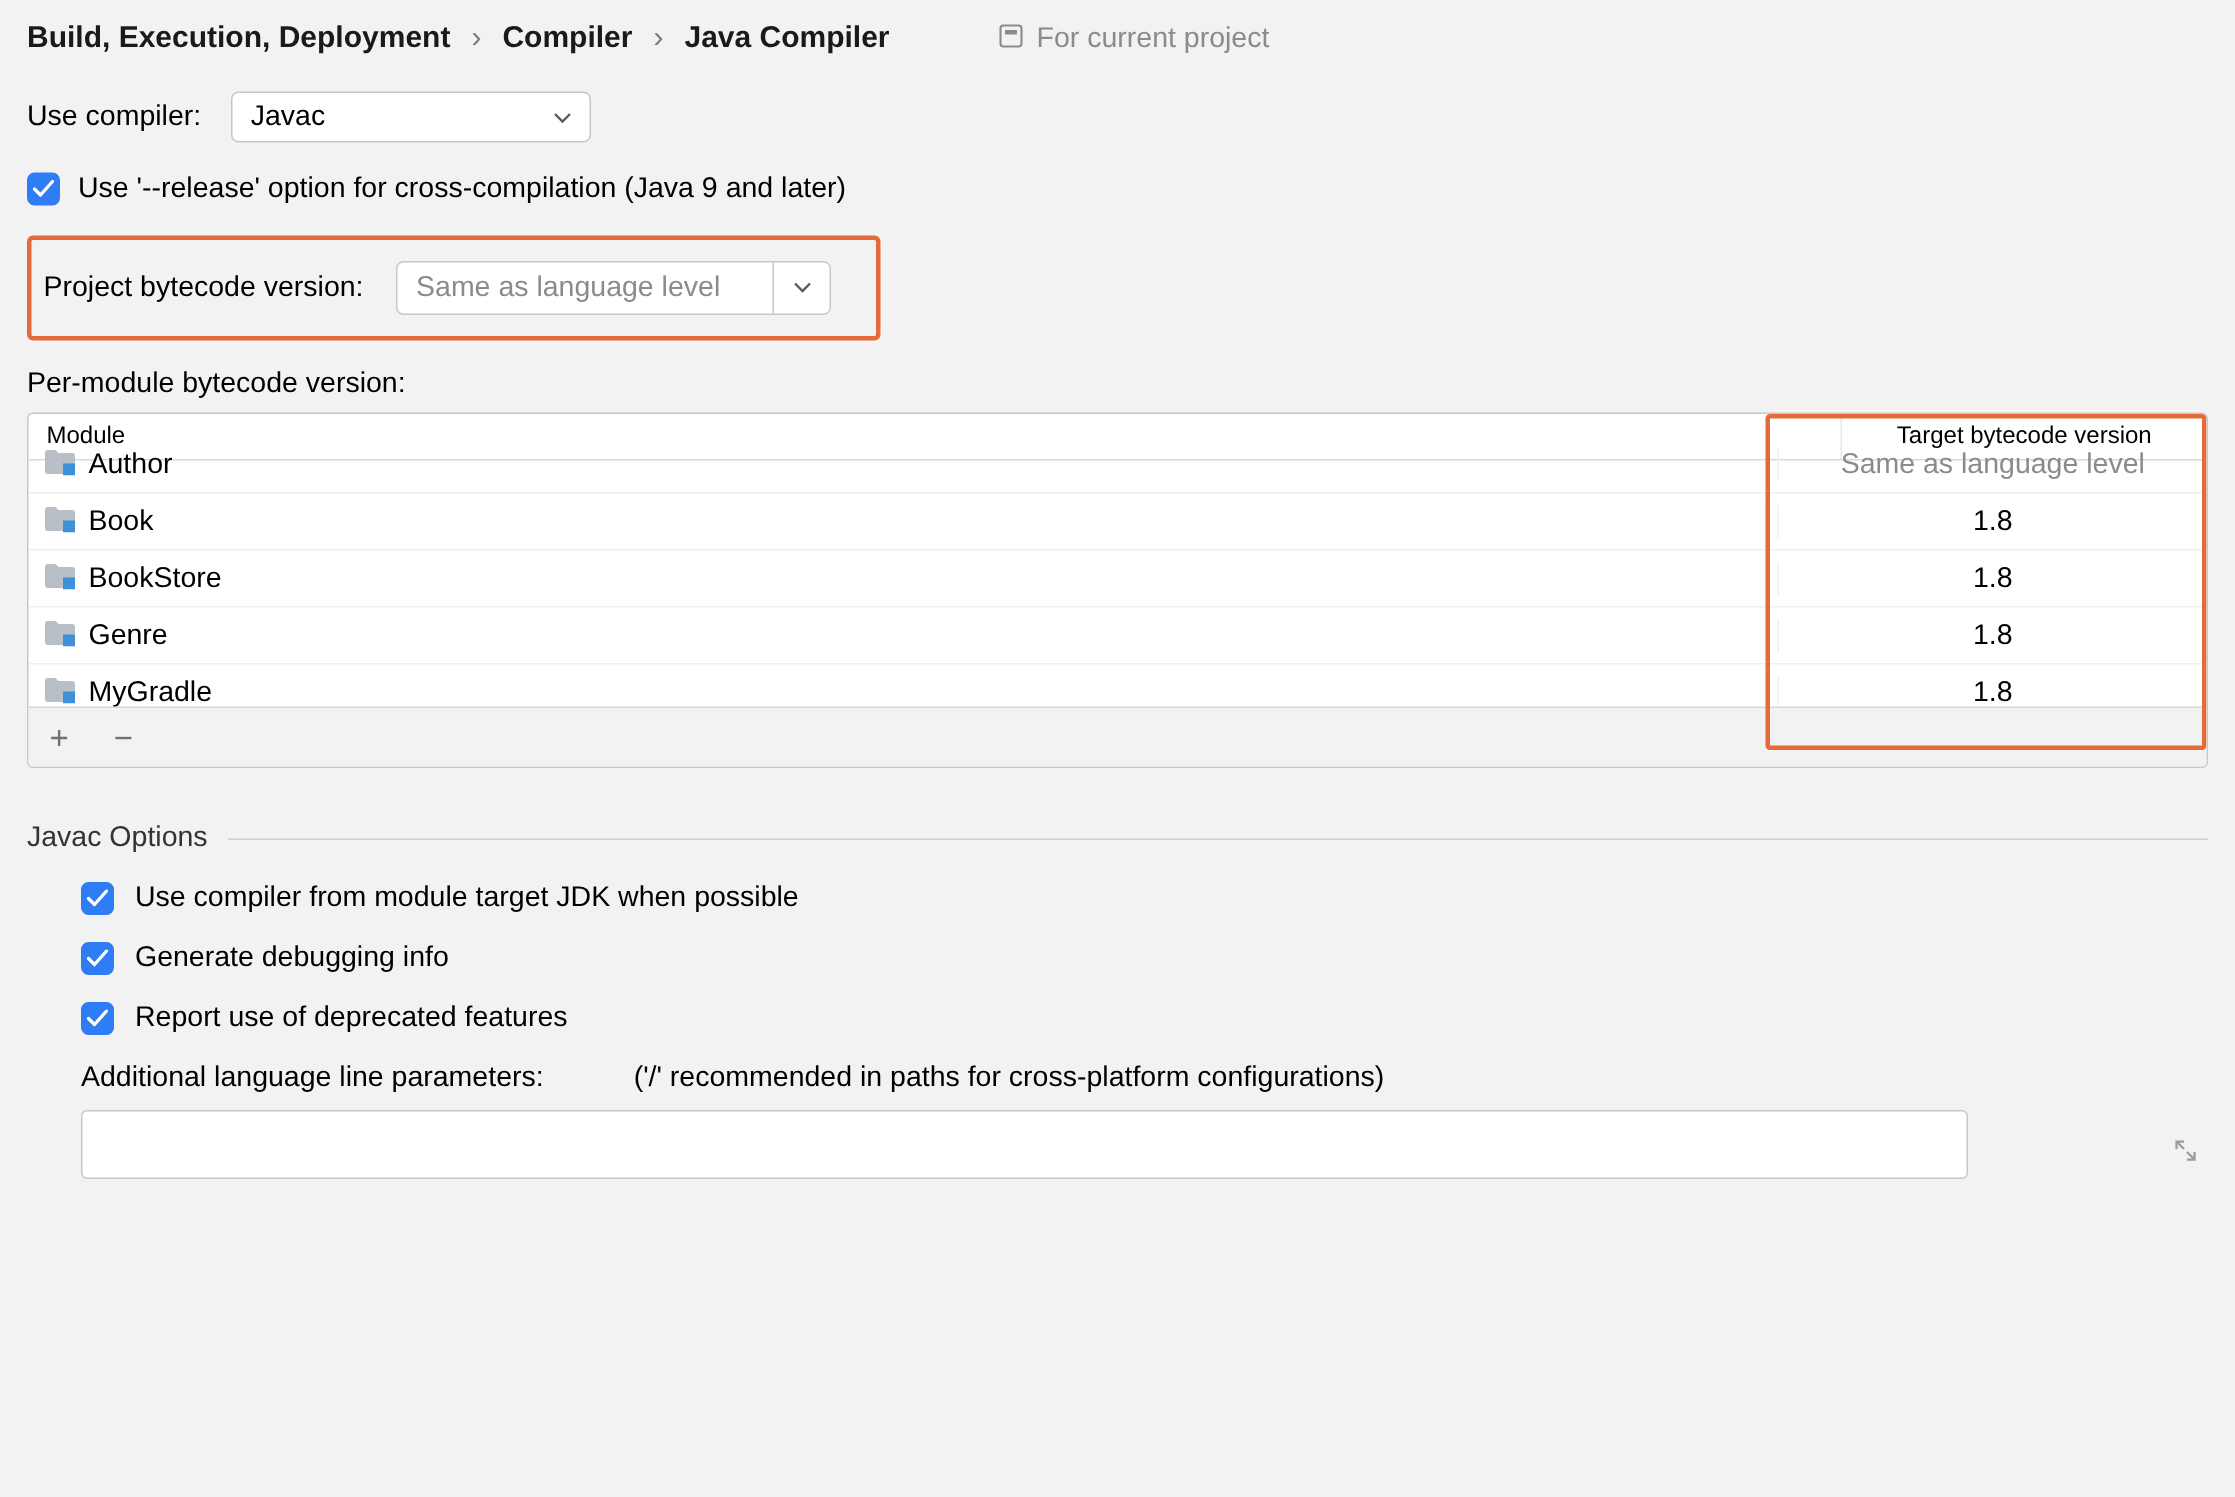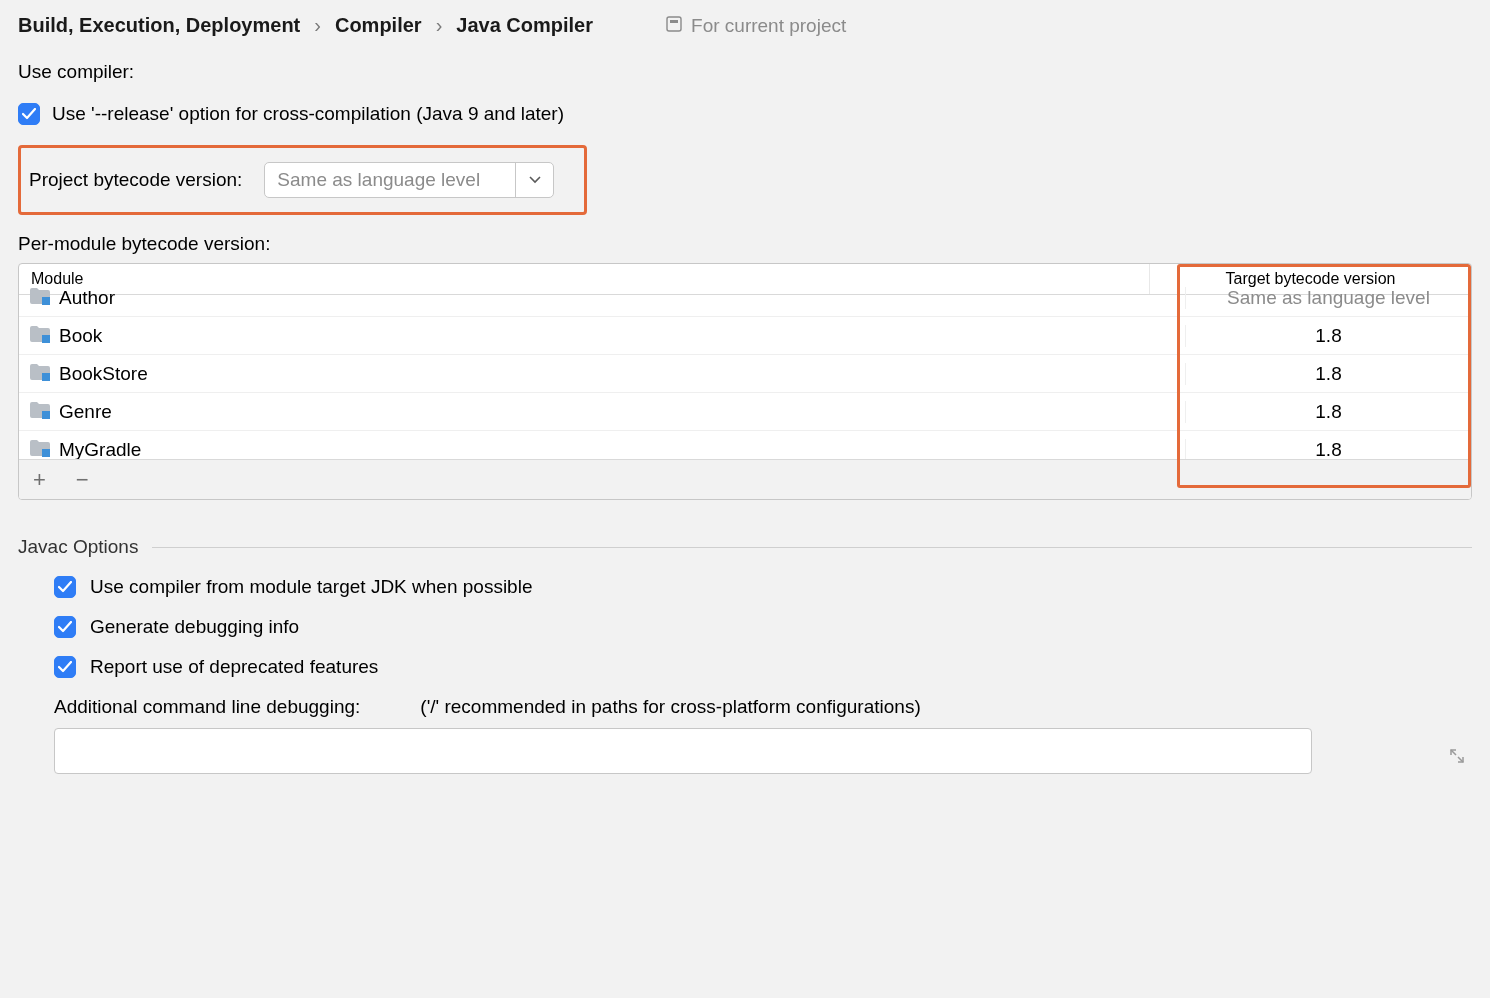--- a/index.html
+++ b/index.html
@@ -122,21 +122,21 @@
   .table-head {
     display:flex;
     border-bottom:1px solid #d9d9d9;
   }
   .table-head .th {
     padding:6px 12px;
     font-size:16px;
   }
   .col-module { flex:1; }
   .col-target {
-    width:322px;
+    width:244px;
     text-align:center;
     border-left:1px solid #e8e8e8;
   }
   .table-body-clip {
     height:180px;
     overflow:hidden;
     position:relative;
     margin-top:-16px;
   }
   .table-body {
@@ -252,20 +252,28 @@
           <rect x="5" y="5" width="8" height="3" fill="#8b8b8b"></rect>
         </svg>
     </span>
     <span>For current project</span>
   </div>
 </div>
 
 
 <div class="row">
   <span>Use compiler:</span>
+  <div class="select">
+    <span>Javac</span>
+    <span class="arrow">
+      <svg width="12" height="8" viewBox="0 0 12 8">
+          <path d="M1 1l5 5 5-5" fill="none" stroke="#5a5a5a" stroke-width="1.6"></path>
+        </svg>
+    </span>
+  </div>
 </div>
 
 
 <div class="row" style="gap:12px;">
   <span class="checkbox checked">
     <svg width="14" height="12" viewBox="0 0 14 12">
         <path d="M1 6l4 4 8-9" fill="none" stroke="#fff" stroke-width="2.2" stroke-linecap="round" stroke-linejoin="round"></path>
       </svg>
   </span>
   <span>Use '--release' option for cross-compilation (Java 9 and later)</span>
@@ -392,21 +400,21 @@
         <svg width="14" height="12" viewBox="0 0 14 12">
           <path d="M1 6l4 4 8-9" fill="none" stroke="#fff" stroke-width="2.2" stroke-linecap="round" stroke-linejoin="round"></path>
         </svg>
       </span>
     <span>Report use of deprecated features</span>
   </div>
 </div>
 
 
 <div class="param-row">
-  <span>Additional command line debugging:</span>
+  <span>Additional language line parameters:</span>
   <span>('/' recommended in paths for cross-platform configurations)</span>
 </div>
 <div class="textarea-wrap">
   <div class="textarea"></div>
   <span class="expand-icon">
     <svg width="14" height="14" viewBox="0 0 14 14">
         <path d="M1 6V1h5M13 8v5H8" fill="none" stroke="#9a9a9a" stroke-width="1.5"></path>
         <path d="M1 1l5 5M13 13l-5-5" fill="none" stroke="#9a9a9a" stroke-width="1.5"></path>
       </svg>
   </span>

